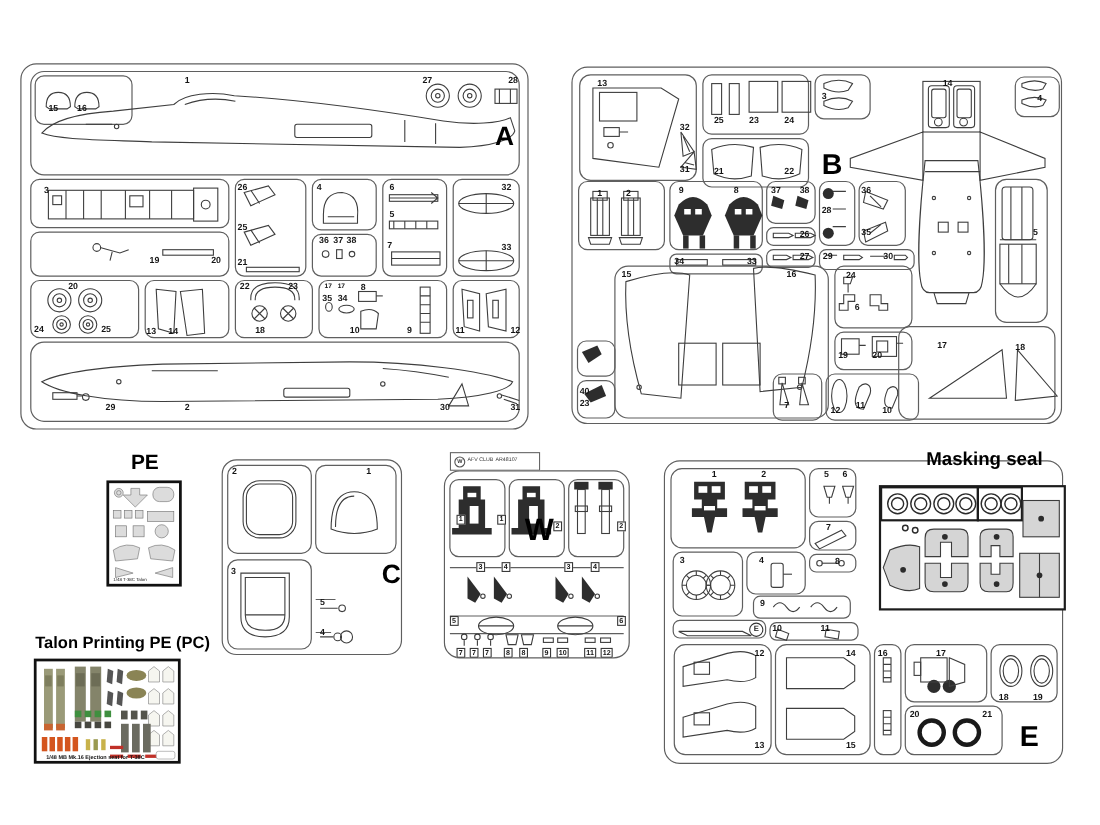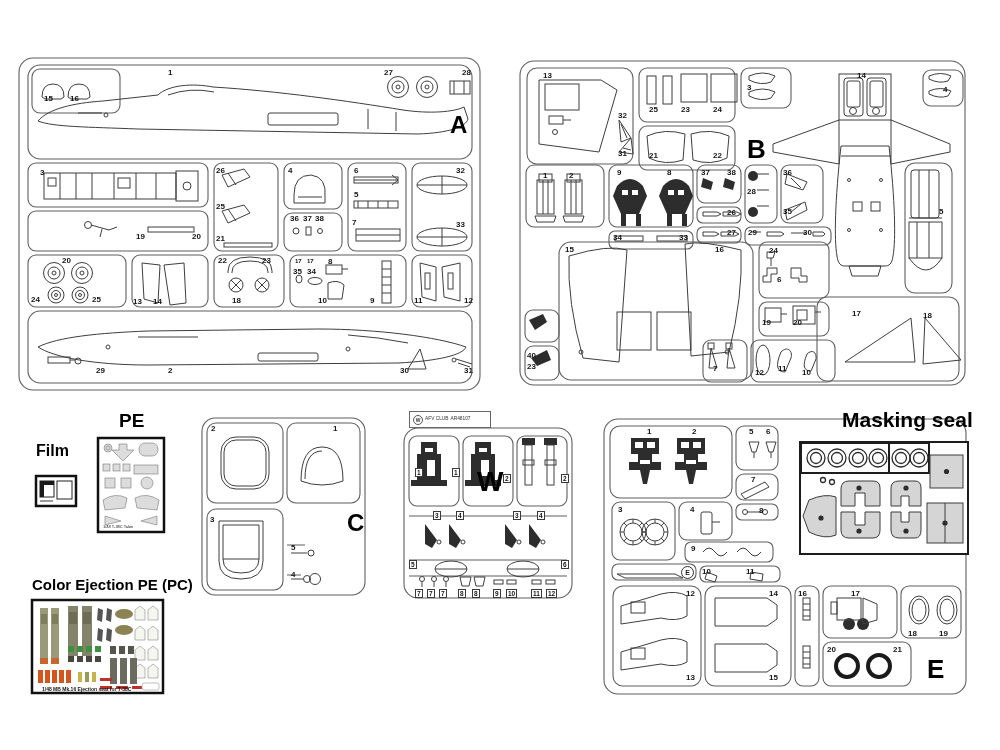--- a/index.html
+++ b/index.html
@@ -345,30 +345,20 @@
         <span class="plbl" style="left: 404px; top: 252px;">18</span>
         <span class="plbl" style="left: 8px; top: 256px; margin-top: 36px;">40</span>
         <span class="plbl" style="left: 8px; top: 303px;">23</span>
         <span class="plbl" style="left: 194px; top: 305px;">7</span>
         <span class="plbl" style="left: 236px; top: 309px;">12</span>
         <span class="plbl" style="left: 259px; top: 305px;">11</span>
         <span class="plbl" style="left: 283px; top: 309px;">10</span>
       </div>
   </div>
 
-  <div class="sec" style="left:28px;top:442px;width:62px;height:70px;">
-    <div class="heading" style="left:8px;top:0;font-size:16px;">Film</div>
-    <svg width="62" height="44" viewBox="0 0 62 44" style="position:absolute;left:0;top:26px;">
-      <rect x="8" y="8" width="40" height="30" fill="#fff" stroke="#111" stroke-width="2.5"></rect>
-      <rect x="12" y="13" width="14" height="16" fill="#fff" stroke="#222" stroke-width="1"></rect>
-      <rect x="29" y="13" width="15" height="18" fill="#fff" stroke="#222" stroke-width="1"></rect>
-      <path d="M12,13 h14 v4 h-10 v12 h-4 z" fill="#1a1a1a"></path>
-      <rect x="12" y="32" width="13" height="2" fill="#999"></rect>
-    </svg>
-  </div>
 
   <div class="sec" style="left:95px;top:410px;width:76px;height:125px;">
     <div class="heading" style="left:24px;top:0;font-size:19px;">PE</div>
     <svg width="76" height="100" viewBox="0 0 76 100" style="position:absolute;left:0;top:26px;">
       <rect x="3" y="2" width="66" height="94" fill="#fff" stroke="#111" stroke-width="2.5"></rect>
       <g fill="#dcdcdc" stroke="#777" stroke-width="0.6">
         <circle cx="13" cy="12" r="4"></circle>
           <circle cx="13" cy="12" r="2"></circle>
         <path d="M24,8 h8 v6 h7 l-11,11 -11,-11 h7 z"></path>
         <rect x="44" y="7" width="19" height="13" rx="6"></rect>
@@ -382,21 +372,21 @@
         <path d="M8,64 q12,-8 24,-2 l-2,10 -20,2 z"></path>
         <path d="M64,64 q-12,-8 -24,-2 l2,10 20,2 z"></path>
         <path d="M10,80 l16,5 -16,4 z"></path>
           <path d="M62,80 l-16,5 16,4 z"></path>
       </g>
     </svg>
     <div class="cap" style="left:8px;top:114px;font-size:4px;">1/48 T-38C Talon</div>
   </div>
 
   <div class="sec" style="left:14px;top:576px;width:210px;height:124px;">
-    <div class="heading" style="left:18px;top:0;font-size:15px;">Color Ejection PE (PC)</div>
+    <div class="heading" style="left:18px;top:0;font-size:15px;">Talon Printing PE (PC)</div>
     <svg width="150" height="100" viewBox="0 0 150 100" style="position:absolute;left:16px;top:22px;">
       <rect x="2" y="2" width="131" height="93" fill="#fff" stroke="#111" stroke-width="2.5"></rect>
       <g stroke="none">
         <rect x="10" y="10" width="8" height="54" fill="#9a9a78"></rect>
           <rect x="21" y="10" width="8" height="54" fill="#9a9a78"></rect>
         <rect x="10" y="60" width="8" height="6" fill="#c86430"></rect>
           <rect x="21" y="60" width="8" height="6" fill="#c86430"></rect>
         <rect x="11" y="16" width="6" height="10" fill="#7e7e5e"></rect>
           <rect x="22" y="16" width="6" height="10" fill="#7e7e5e"></rect>
         <rect x="38" y="8" width="10" height="50" fill="#84846a"></rect>
@@ -666,21 +656,21 @@
         <span class="plbl" style="left: 195px; top: 172px;">16</span>
         <span class="plbl" style="left: 248px; top: 172px;">17</span>
         <span class="plbl" style="left: 305px; top: 212px;">18</span>
         <span class="plbl" style="left: 336px; top: 212px;">19</span>
         <span class="plbl" style="left: 224px; top: 228px;">20</span>
         <span class="plbl" style="left: 290px; top: 228px;">21</span>
       </div>
   </div>
 
   <div class="sec" style="left:797px;top:408px;width:203px;height:160px;">
-    <div class="heading" style="left:45px;top:0;font-size:21px;">Masking seal</div>
+    <div class="heading" style="left:45px;top:0;font-size:17px;">Masking seal</div>
     <svg width="203" height="160" viewBox="0 0 203 160">
       <rect x="3" y="34" width="168" height="112" fill="#fff" stroke="#1c1c1c" stroke-width="2"></rect>
       <rect x="4" y="35" width="88" height="30" fill="#fff" stroke="#1c1c1c" stroke-width="2"></rect>
       <rect x="92" y="35" width="40" height="30" fill="#fff" stroke="#1c1c1c" stroke-width="2"></rect>
       <g fill="none" stroke="#2b2b2b" stroke-width="1.3">
         <circle cx="19" cy="50" r="9"></circle>
           <circle cx="19" cy="50" r="5.5"></circle>
         <circle cx="40" cy="50" r="9"></circle>
           <circle cx="40" cy="50" r="5.5"></circle>
         <circle cx="61" cy="50" r="9"></circle>

